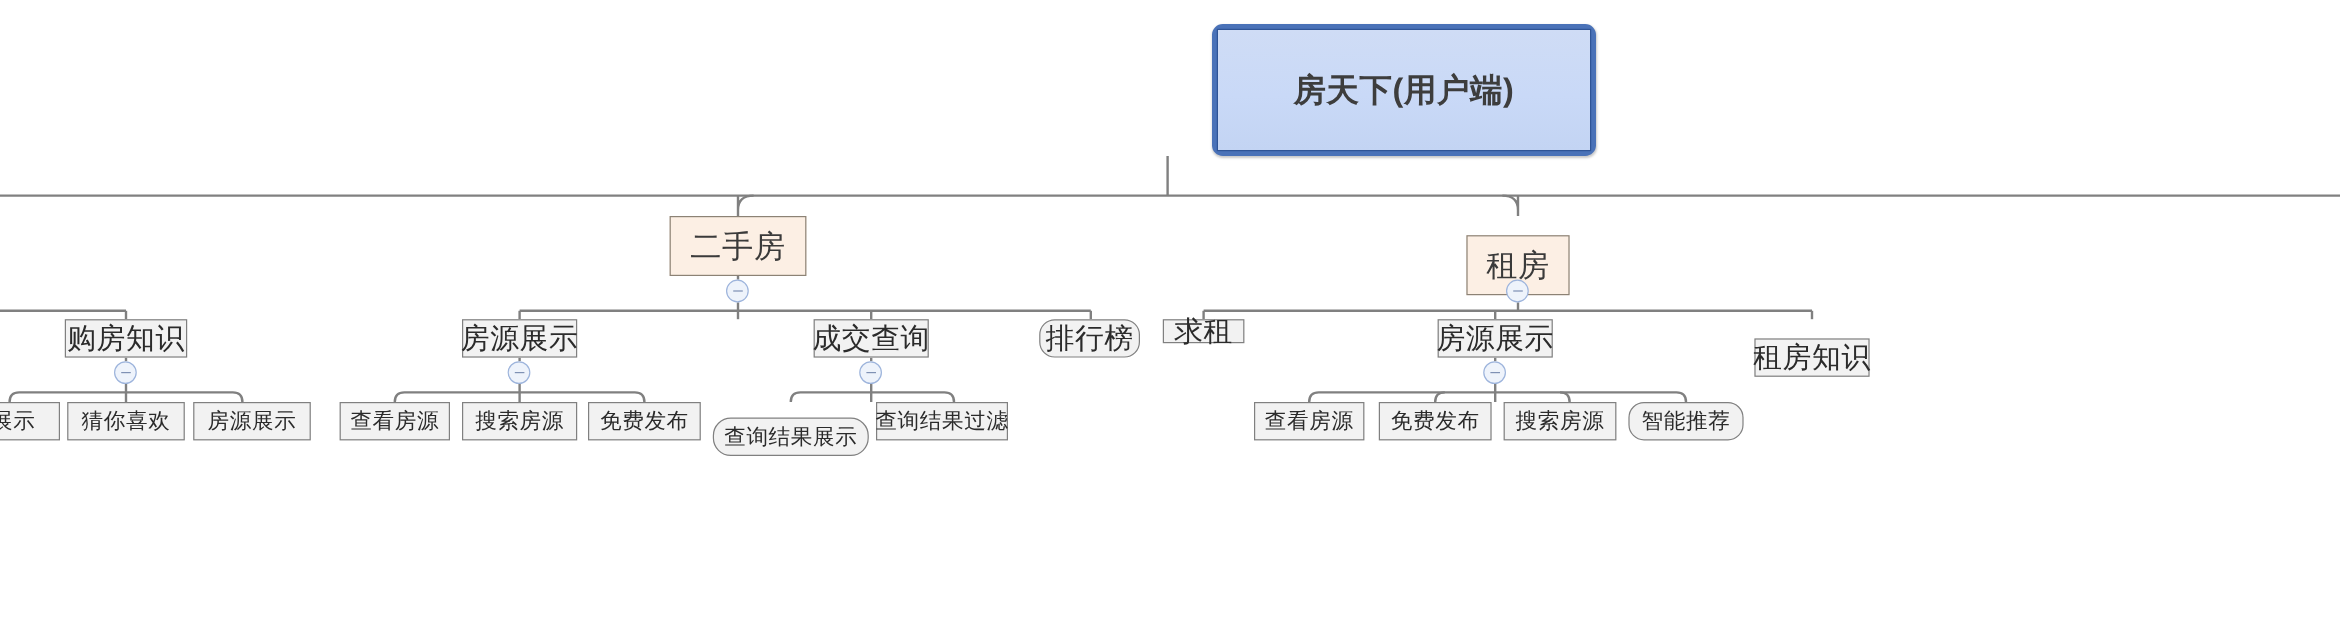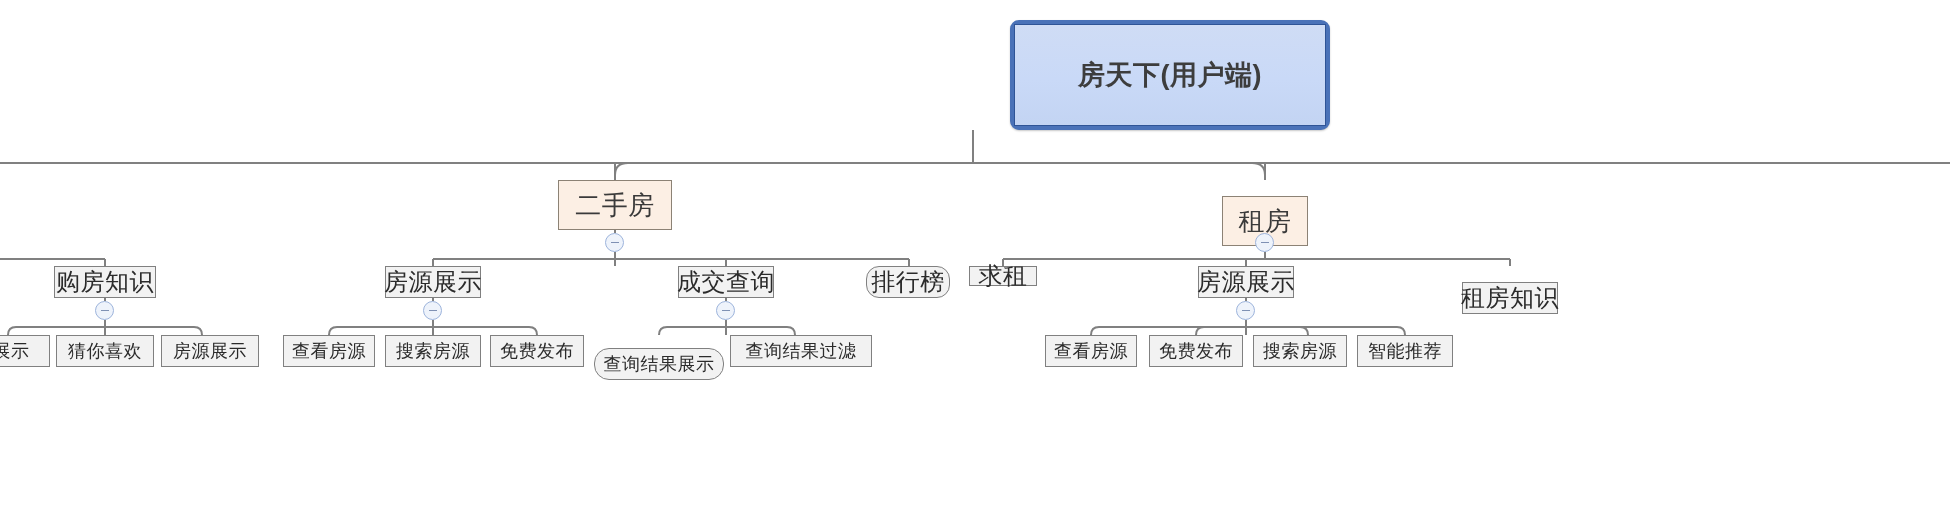--- a/index.html
+++ b/index.html
@@ -250,33 +250,33 @@
   </div>
 
   <div class="node node-leaf" style="left:490px; top:335px; width:94px; height:32px;">
     <span>免费发布</span>
   </div>
 
   <div class="node node-leaf" style="left:594px; top:348px; width:130px; height:32px;border-radius:15px;">
     <span>查询结果展示</span>
   </div>
 
-  <div class="node node-leaf" style="left:730px; top:335px; width:142px; height:32px;">
+  <div class="node node-leaf" style="left:730px; top:335px; width:110px; height:32px;">
     <span>查询结果过滤</span>
   </div>
 
   <div class="node node-leaf" style="left:1045px; top:335px; width:92px; height:32px;">
     <span>查看房源</span>
   </div>
 
   <div class="node node-leaf" style="left:1149px; top:335px; width:94px; height:32px;">
     <span>免费发布</span>
   </div>
 
   <div class="node node-leaf" style="left:1253px; top:335px; width:94px; height:32px;">
     <span>搜索房源</span>
   </div>
 
-  <div class="node node-leaf" style="left:1357px; top:335px; width:96px; height:32px;">
+  <div class="node node-leaf" style="left:1357px; top:335px; width:96px; height:32px;border-radius:13px;">
     <span>智能推荐</span>
   </div>
 
 </div>
 
 </body></html>

